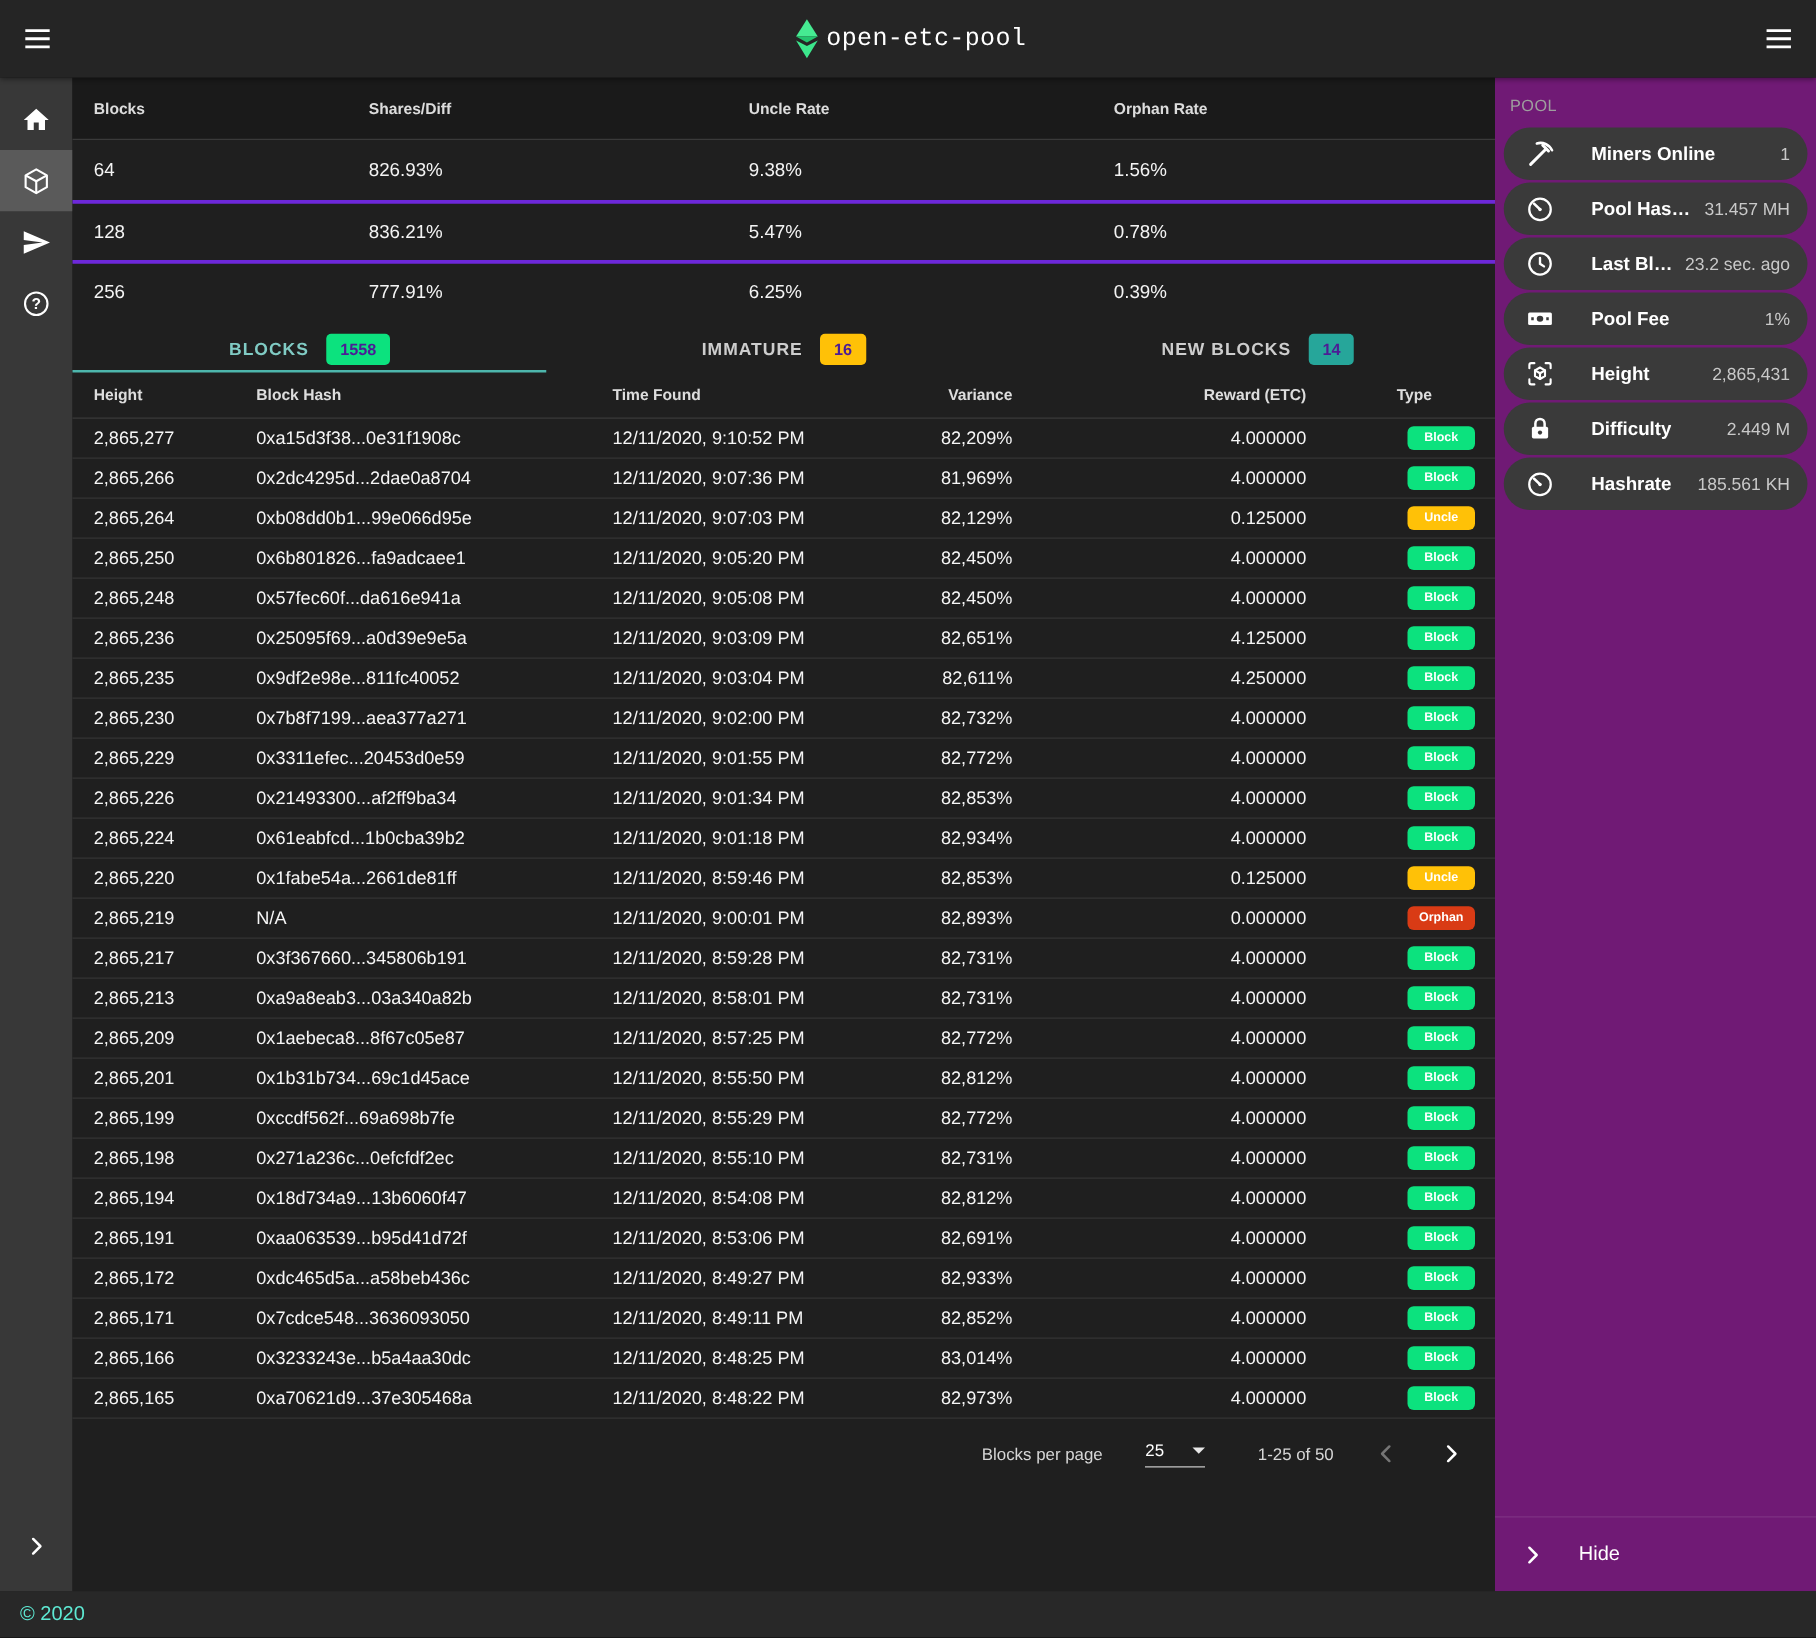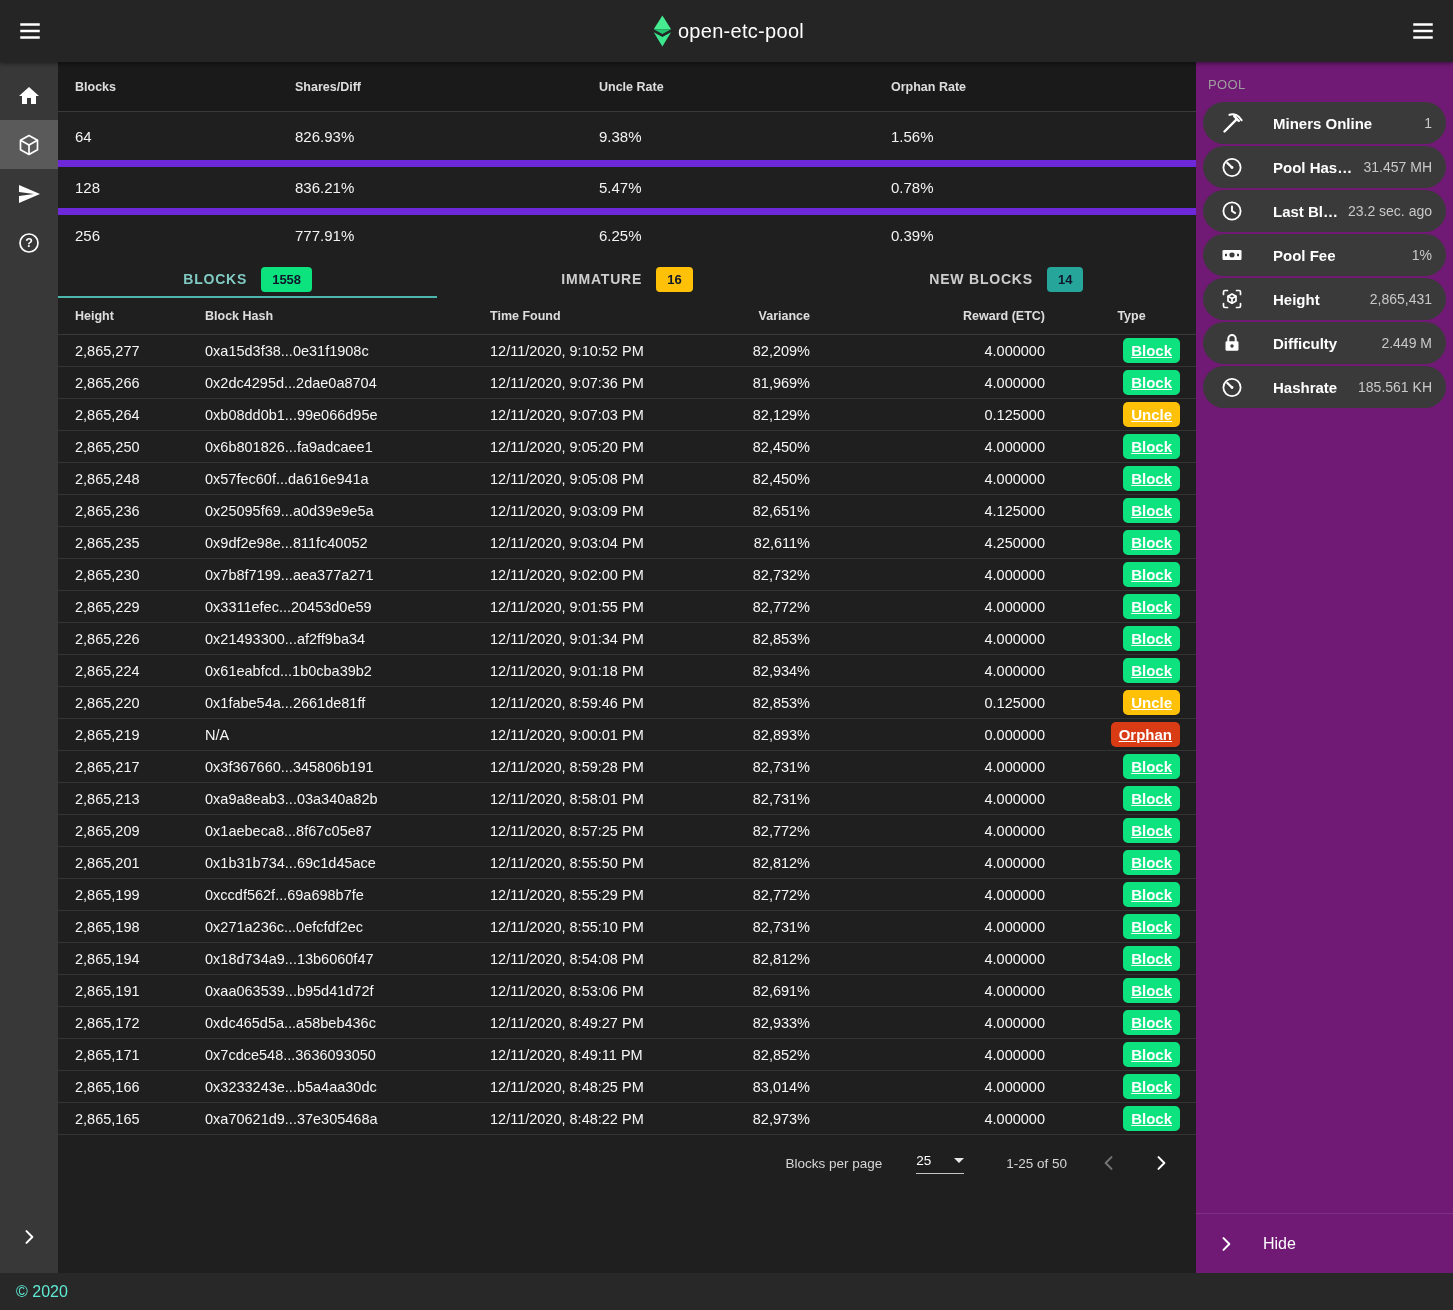--- a/index.html
+++ b/index.html
@@ -5,59 +5,59 @@
   * { box-sizing: border-box; margin: 0; padding: 0; }
   html,body { background:#111; }
   body { font-family: "Liberation Sans", sans-serif; }
   .app { width:1453px; height:1310px; display:flex; flex-direction:column; overflow:hidden; background:#1f1f1f; color:#fff; }
 
   
   .topbar { height:62px; background:#252525; display:flex; align-items:center; position:relative; flex:0 0 62px; box-shadow:0 2px 4px rgba(0,0,0,.4); z-index:5; }
   .hamburger { width:44px; height:44px; border:none; background:transparent; display:flex; align-items:center; justify-content:center; cursor:pointer; }
   .hamburger.left { margin-left:8px; }
   .hamburger.right { position:absolute; right:8px; }
-  .brand { position:absolute; left:50%; transform:translateX(-50%); display:flex; align-items:center; gap:3px; }
+  .brand { position:absolute; left:50%; transform:translateX(-50%); display:flex; align-items:center; gap:3px;font-family:Liberation Mono, monospace; }
   .brand-title { font-size:20px; color:#fff; letter-spacing:.3px; }
 
   
   .body { flex:1 1 auto; display:flex; min-height:0; }
 
   
   .leftnav { width:58px; flex:0 0 58px; background:#383838; display:flex; flex-direction:column; padding-top:9px; }
   .nav-item { height:49px; display:flex; align-items:center; justify-content:center; cursor:pointer; }
   .nav-item.active { background:#5a5a5a; }
   .leftnav .spacer { flex:1; }
   .nav-expand { height:48px; margin-bottom:12px; display:flex; align-items:center; justify-content:center; cursor:pointer; }
 
   
   .main { flex:1 1 auto; background:#1f1f1f; display:flex; flex-direction:column; min-width:0; }
 
   .stats-grid .g-row { display:grid; grid-template-columns:220px 304px 292px 1fr; padding-left:17px; align-items:center; }
   .stats-head { height:50px; background:#1a1a1a; border-bottom:1px solid #3a3a3a; }
   .stats-head .hcell { font-size:12.5px; font-weight:bold; color:rgba(255,255,255,.85); }
   .srow { height:48px; font-size:15px; color:rgba(255,255,255,.95); }
-  .srow + .srow { border-top:7px solid #6d28d9;padding-left:17px; }
+  .srow + .srow { border-top:3px solid #6d28d9;padding-left:17px; }
 
   
   .tabs { display:flex; margin-top:6px; height:36px; }
   .tab { flex:1; display:flex; align-items:center; justify-content:center; gap:14px; cursor:pointer; border-bottom:2px solid transparent; }
   .tab.active { border-bottom-color:#4db6ac; }
   .tab-label { font-size:14px; font-weight:600; letter-spacing:.8px; color:rgba(255,255,255,.78); }
   .tab.active .tab-label { color:#80cbc4; }
-  .tab-badge { min-width:34px; padding:5px 11px; border-radius:4px; text-align:center; font-size:13px; font-weight:bold; color:#0f172a; }
+  .tab-badge { min-width:34px; padding:5px 11px; border-radius:4px; text-align:center; font-size:13px; font-weight:bold; color:#4c1d95; }
 
   
   .btable-head, .brow { display:grid; grid-template-columns:130px 285px 1fr 105px 235px 135px; padding-left:17px; padding-right:16px; align-items:center; }
   .btable-head { height:37px; border-bottom:1px solid #3a3a3a; }
   .btable-head .hcell { font-size:12.5px; font-weight:bold; color:rgba(255,255,255,.85); }
   .hcell.num, .c.num { text-align:right; }
   .hcell.type, .c.type { display:flex; justify-content:flex-end; }
   .btable-head .hcell.type { justify-content:center; padding-left:38px; }
   .brow { height:32px; border-bottom:1px solid #343434; font-size:14.5px; color:rgba(255,255,255,.96); cursor:pointer; }
-  .badge { display:inline-block; min-width:54px; padding:4px 8px; border-radius:5px; text-align:center; font-size:15px; font-weight:600; color:#fff;text-decoration:underline; }
+  .badge { display:inline-block; min-width:54px; padding:4px 8px; border-radius:5px; text-align:center; font-size:10px; font-weight:600; color:#fff; }
 
   
   .pagination { height:56px; display:flex; align-items:center; justify-content:flex-end; padding-right:18px; color:#d6d6d6; font-size:13.5px; }
   .pp-label { margin-right:34px; }
   .pp-select { width:48px; display:flex; align-items:center; justify-content:space-between; border-bottom:1px solid rgba(255,255,255,.75); padding-bottom:5px; cursor:pointer; margin-right:42px; color:#fff; }
   .caret { width:0; height:0; border-left:5px solid transparent; border-right:5px solid transparent; border-top:5px solid #e8e8e8; }
   .pp-range { margin-right:25px; }
   .pg-btn { background:none; border:none; cursor:pointer; display:flex; align-items:center; justify-content:center; width:34px; height:34px; }
   .pg-btn.prev { margin-right:18px; }
 

